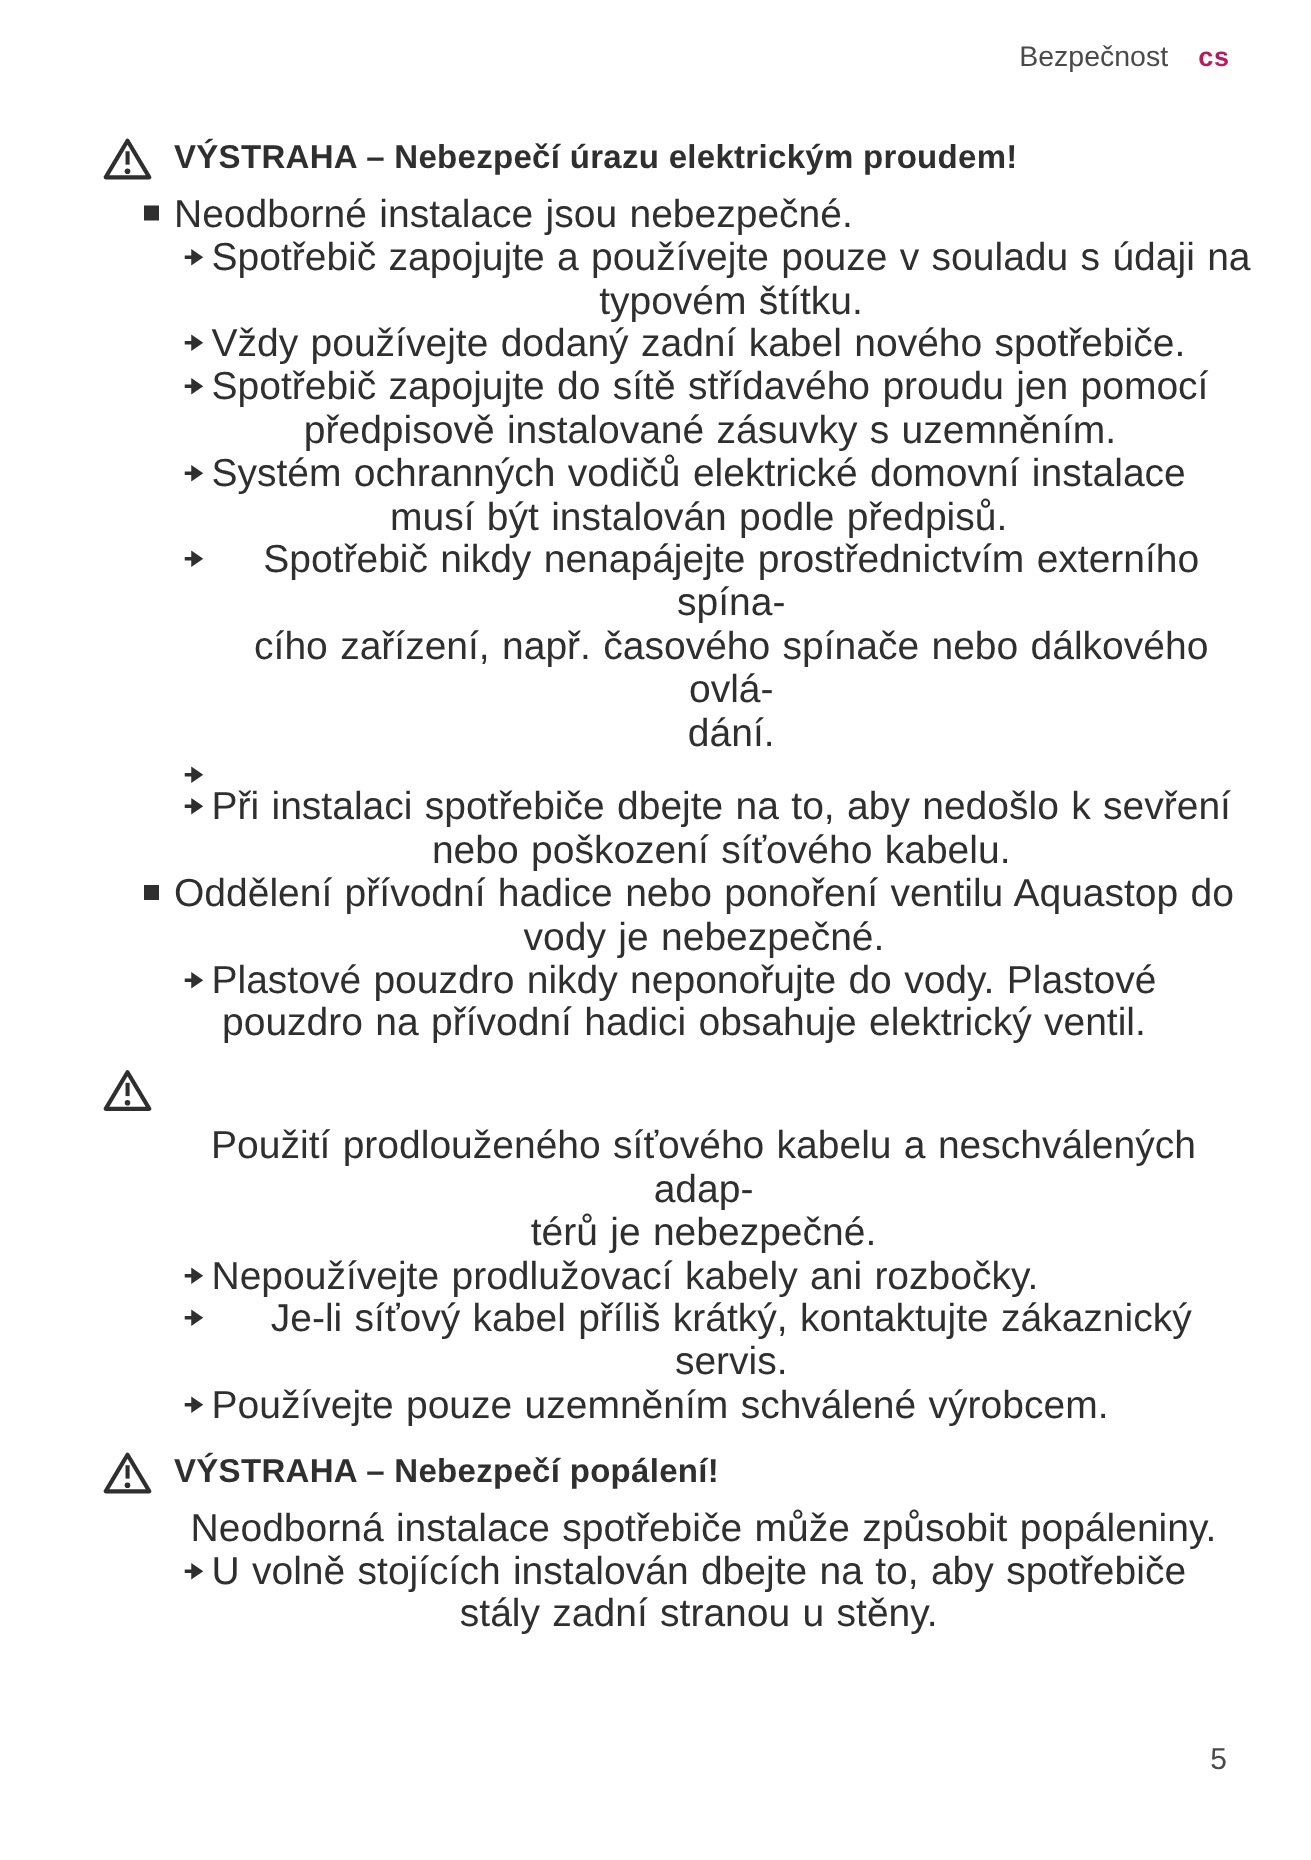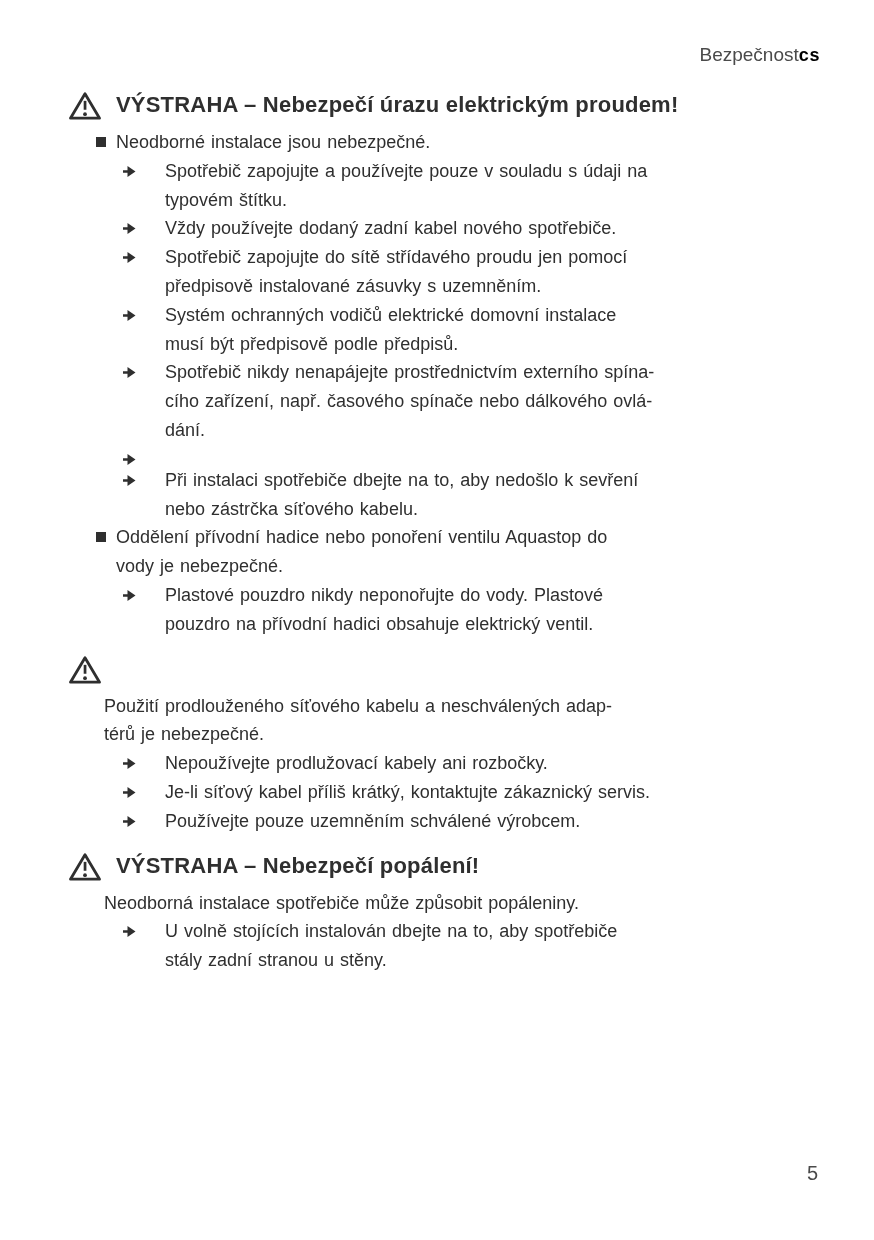--- a/index.html
+++ b/index.html
@@ -7,32 +7,33 @@
     position: relative;
     width: 874px;
     height: 1240px;
     background: #ffffff;
     font-family: "Liberation Sans", "DejaVu Sans", sans-serif;
     color: #2f2f2f;
     overflow: hidden;
   }
   .doc-header {
     position: absolute;
-    top: 44px;
+    top: 28px;
     right: 54px;
     display: flex;
     align-items: baseline;
+    gap: 20px;
     font-size: 19px;
     color: #4a4a4a;
   }
   .doc-header .lang {
     font-weight: bold;
     font-size: 18px;
     letter-spacing: 0.6px;
-    color: #000000;
+    color: #be185d;
   }
   .content {
     position: absolute;
     left: 68px;
     top: 90px;
     width: 766px;
   }
   .section + .section { margin-top: 15px; }
   .sec-heading {
     display: flex;
@@ -45,30 +46,30 @@
     height: 30px;
     margin-right: 14px;
     margin-top: 1px;
   }
   .heading-text {
     font-size: 22px;
     font-weight: bold;
     line-height: 29px;
     letter-spacing: 0.2px;
   }
-  .sec-body { font-size: 18px; line-height: 28.8px; word-spacing: 1px; }
+  .sec-body { font-size: 26px; line-height: 28.8px; word-spacing: 1px; text-align: center; }
   .intro {
     margin-left: 36px;
     white-space: pre-line;
   }
   .item { display: flex; }
   .item .txt { white-space: pre-line; }
   .item.lvl1 { padding-left: 28px; }
   .item.lvl1 .bullet-cell { flex: none; width: 20px; }
-  .item.lvl2 { padding-left: 55px; gap: 24px; }
+  .item.lvl2 { padding-left: 55px; }
   .item.lvl2 .bullet-cell { flex: none; width: 18px; }
   .square-bullet {
     display: block;
     width: 10px;
     height: 10px;
     background: #2f2f2f;
     margin-top: 9px;
   }
   .arrow-bullet svg { display: block; margin-top: 8px; }
   .page-number {
@@ -135,21 +136,21 @@
           <span class="txt">Spotřebič zapojujte do sítě střídavého proudu jen pomocí
 předpisově instalované zásuvky s uzemněním.</span>
         </div>
         <div class="item lvl2">
           <span class="bullet-cell arrow-bullet">
               <svg width="13" height="13" viewBox="0 0 13 13">
                 <path d="M0 5.3 L4.5 5.3 L4.5 1 L12.5 6.5 L4.5 12 L4.5 7.7 L0 7.7 Z" fill="#2f2f2f"></path>
               </svg>
             </span>
           <span class="txt">Systém ochranných vodičů elektrické domovní instalace
-musí být předpisově podle předpisů.</span>
+musí být instalován podle předpisů.</span>
         </div>
         <div class="item lvl2">
           <span class="bullet-cell arrow-bullet">
               <svg width="13" height="13" viewBox="0 0 13 13">
                 <path d="M0 5.3 L4.5 5.3 L4.5 1 L12.5 6.5 L4.5 12 L4.5 7.7 L0 7.7 Z" fill="#2f2f2f"></path>
               </svg>
             </span>
           <span class="txt">Spotřebič nikdy nenapájejte prostřednictvím externího spína-
 cího zařízení, např. časového spínače nebo dálkového ovlá-
 dání.</span>
@@ -161,21 +162,21 @@
               </svg>
             </span>
         </div>
         <div class="item lvl2">
           <span class="bullet-cell arrow-bullet">
               <svg width="13" height="13" viewBox="0 0 13 13">
                 <path d="M0 5.3 L4.5 5.3 L4.5 1 L12.5 6.5 L4.5 12 L4.5 7.7 L0 7.7 Z" fill="#2f2f2f"></path>
               </svg>
             </span>
           <span class="txt">Při instalaci spotřebiče dbejte na to, aby nedošlo k sevření
-nebo zástrčka síťového kabelu.</span>
+nebo poškození síťového kabelu.</span>
         </div>
         <div class="item lvl1">
           <span class="bullet-cell">
               <span class="square-bullet"></span>
             </span>
           <span class="txt">Oddělení přívodní hadice nebo ponoření ventilu Aquastop do
 vody je nebezpečné.</span>
         </div>
         <div class="item lvl2">
           <span class="bullet-cell arrow-bullet">

